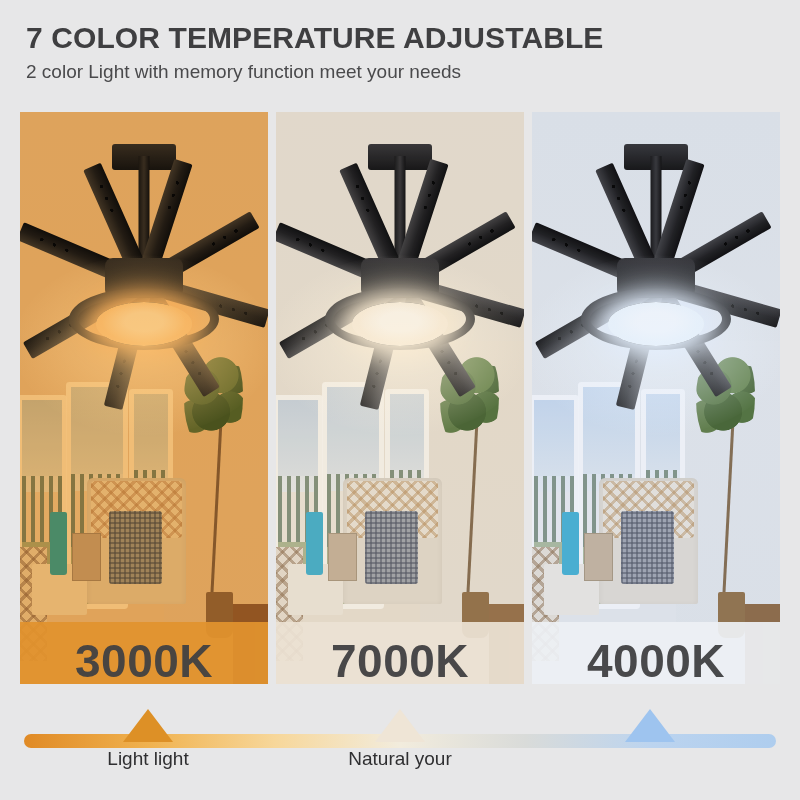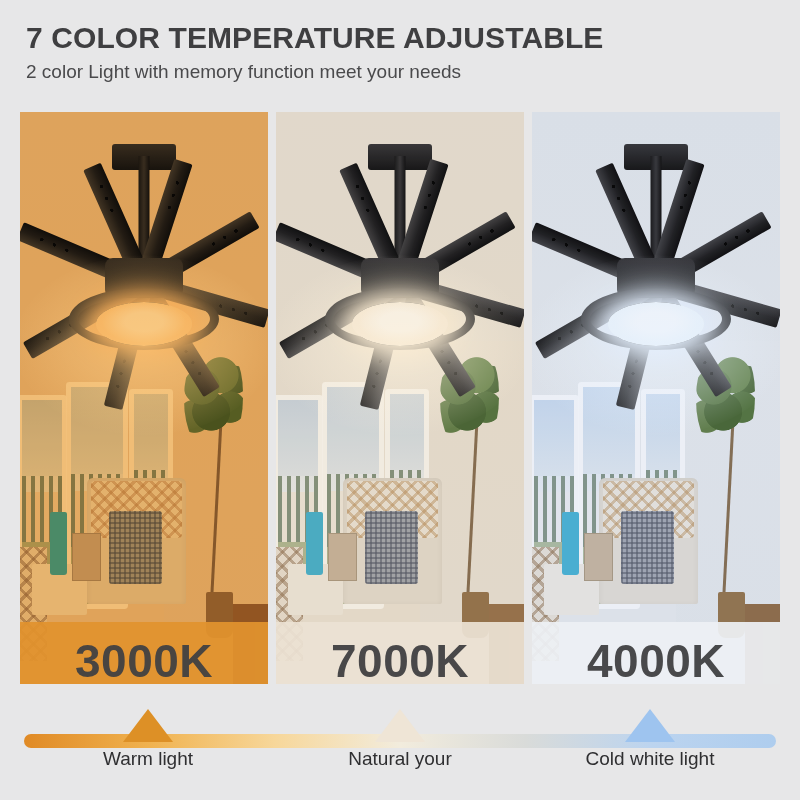--- a/index.html
+++ b/index.html
@@ -594,16 +594,15 @@
 </div>
 
 <div class="slider-wrap">
   <div class="slider-bar" style="background: linear-gradient(90deg, rgb(224, 138, 37), rgb(240, 178, 79), rgb(247, 215, 154), rgb(242, 236, 221), rgb(217, 219, 217), rgb(188, 212, 239), rgb(174, 205, 238));"></div>
   <div class="marker m1" style="border-bottom-color: rgb(221, 144, 38);"></div>
   <div class="marker m2" style="border-bottom-color: rgb(239, 229, 214);"></div>
   <div class="marker m3" style="border-bottom-color: rgb(158, 196, 239);"></div>
 </div>
 
 <div class="legend">
-  <span class="legend-item l1">Warm light</span>
+  <span class="legend-item l1">Light light</span>
   <span class="legend-item l2">Natural your</span>
-  <span class="legend-item l3">Cold white light</span>
 </div>
 
 </body></html>

